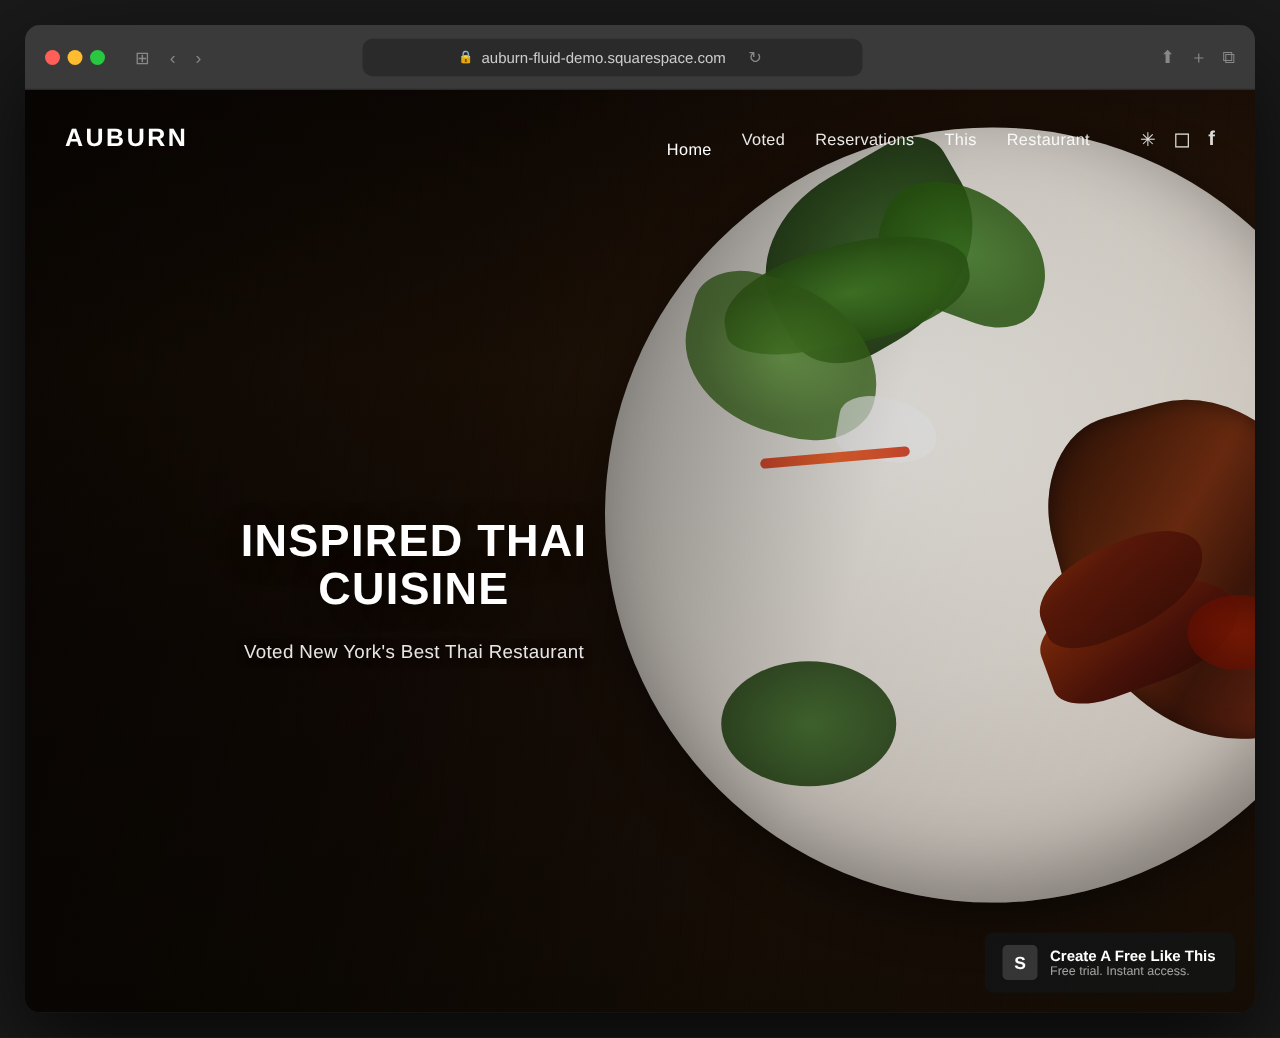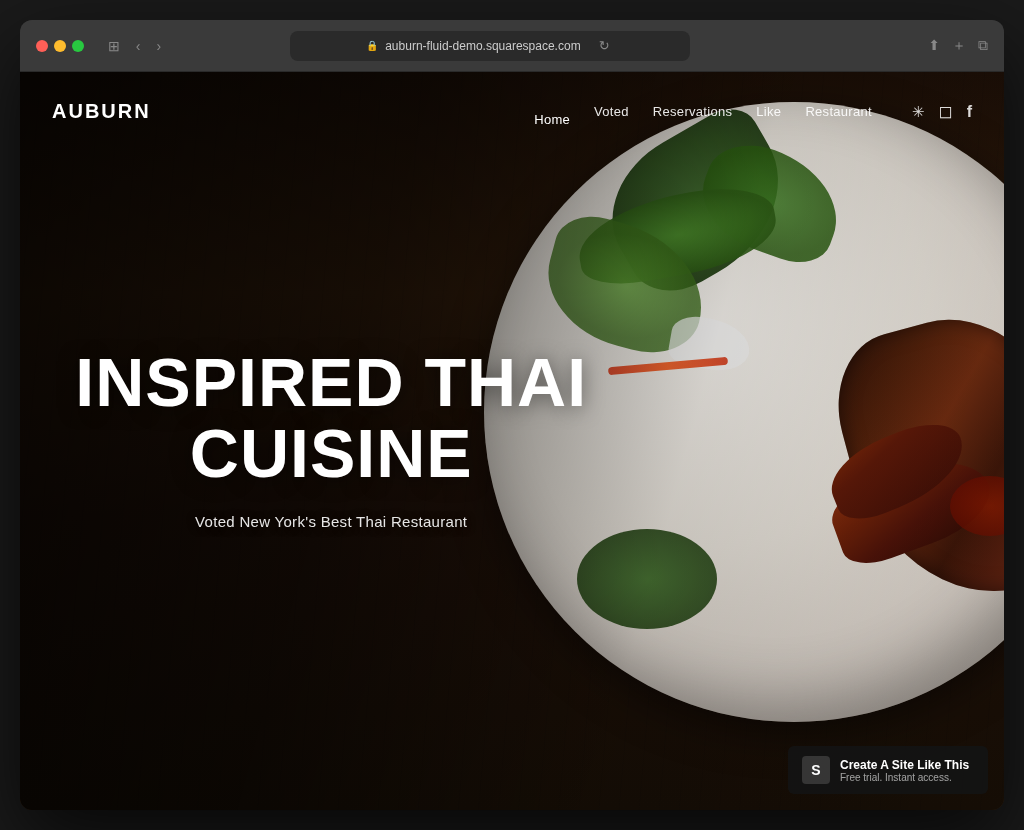--- a/index.html
+++ b/index.html
@@ -346,21 +346,21 @@
       position: absolute;
       bottom: 38%;
       left: 32px;
       right: 40%;
       z-index: 10;
       text-align: center;
     }
 
     .hero-title {
       color: white;
-      font-size: 68px;
+      font-size: 36px;
       font-weight: 700;
       line-height: 1.05;
       letter-spacing: 1px;
       text-transform: uppercase;
       text-shadow: 0 2px 20px rgba(0,0,0,0.5);
     }
 
     .hero-subtitle {
       color: rgba(255,255,255,0.9);
       font-size: 15px;
@@ -465,21 +465,21 @@
     </div>
 
     <div class="hero-overlay"></div>
 
     <nav class="nav">
       <div class="logo">AUBURN</div>
       <div class="nav-links">
         <a class="nav-link active">Home</a>
         <a class="nav-link">Voted</a>
         <a class="nav-link">Reservations</a>
-        <a class="nav-link">Like</a>
+        <a class="nav-link">This</a>
         <a class="nav-link">Restaurant</a>
         <div class="nav-socials">
           <span class="social-icon">✳</span>
           <span class="social-icon" style="font-size:17px;">◻</span>
           <span class="social-icon" style="font-size:16px;font-weight:bold;">f</span>
         </div>
       </div>
     </nav>
 
     <div class="hero-content">
@@ -488,18 +488,18 @@
         <span>CUISINE</span>
       </h1>
       <p class="hero-subtitle">Voted New York's Best Thai Restaurant</p>
     </div>
 
     <div class="cta-banner">
       <div class="squarespace-icon">
         <span>S</span>
       </div>
       <div class="cta-text">
-        <span class="cta-title">Create A Site Like This</span>
+        <span class="cta-title">Create A Free Like This</span>
         <span class="cta-sub">Free trial. Instant access.</span>
       </div>
     </div>
   </div>
 </div>
 
 </body></html>

